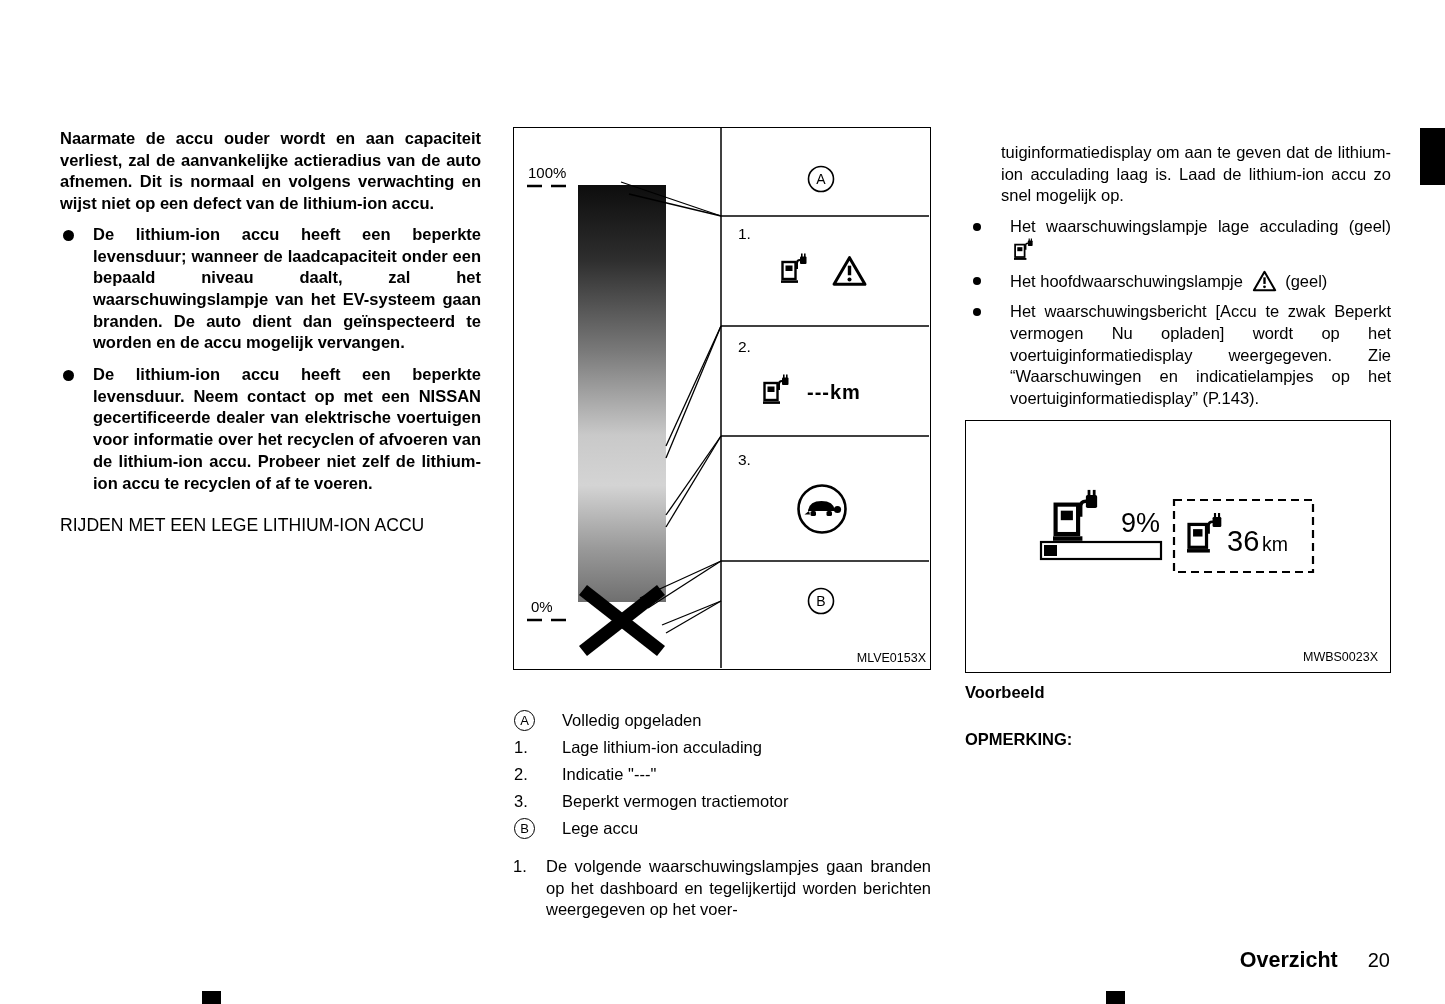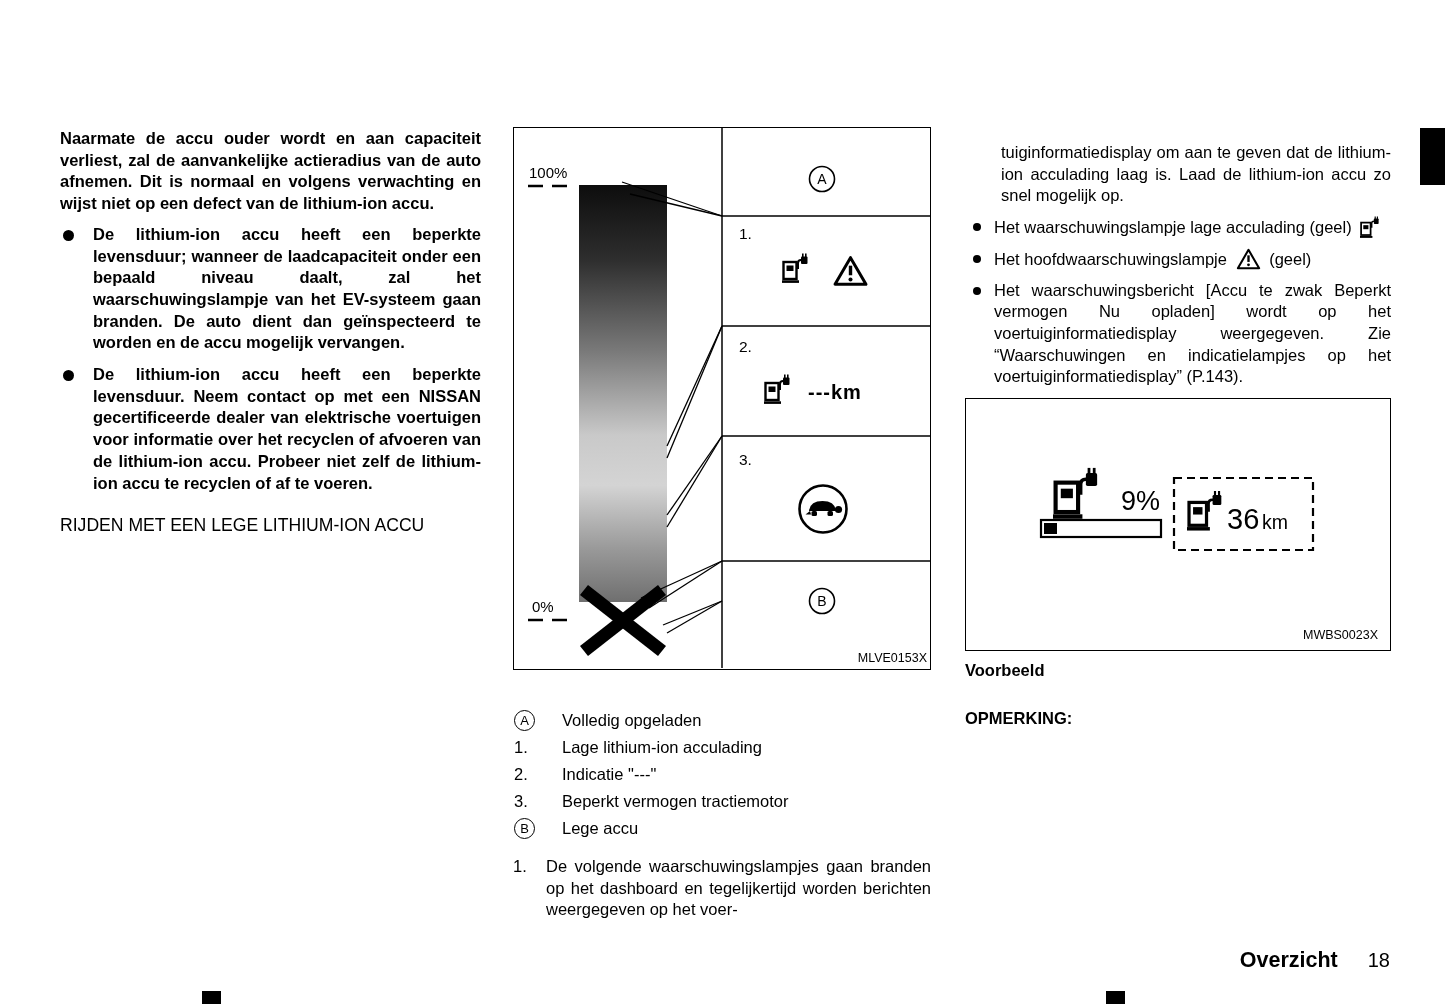--- a/index.html
+++ b/index.html
@@ -15,39 +15,39 @@
   
   .col-left { position:absolute; left:60px; top:128px; width:421px; }
   .col-left p.para { margin-bottom:9px; }
   .bullet-row { display:flex; margin:4px 0 10px 0; }
   .bullet-dot { flex:none; width:11px; height:11px; border-radius:50%; background:#000; margin:6px 0 0 3px; }
   .bullet-text { flex:1; margin-left:19px; }
   .section-heading { font-size:17.6px; font-weight:400; margin:21px 0 13px 0; white-space:nowrap; }
 
   
   .col-mid { position:absolute; left:513px; top:127px; width:418px; }
-  .fig1 { width:418px; height:543px; border:1.5px solid #000;text-align:center; }
+  .fig1 { width:418px; height:543px; border:1.5px solid #000; }
   svg text { font-family:"Liberation Sans", sans-serif; fill:#000; }
 
   .legend { margin-top:37px; }
   .legend-row { display:flex; align-items:center; min-height:27px; font-size:16.5px; }
   .legend-marker { flex:none; width:49px; padding-left:1px; }
   .circ { display:inline-flex; width:21px; height:21px; border:1.4px solid #000; border-radius:50%;
           align-items:center; justify-content:center; font-size:13px; }
   .numbered-item { display:flex; margin-top:14px; }
   .num-marker { flex:none; width:33px; }
   .num-text { flex:1; }
 
   
   .col-right { position:absolute; left:965px; top:130px; width:426px; }
   .r-indent { padding-left:36px;margin-top:12px; }
   .r-bullets { margin-top:9px; }
   .r-bullet { display:flex; margin-bottom:9px; padding-left:8px; }
   .r-dot { flex:none; width:8px; height:8px; border-radius:50%; background:#000; margin-top:7px; }
-  .r-btext { flex:1; margin-left:13px; }
+  .r-btext { flex:1; margin-left:29px; }
   .inline-ic { vertical-align:-5px; margin:0 4px; }
 
   .fig2 { position:relative; width:426px; height:253px; border:1.5px solid #000; margin-top:10px; }
   .fig-caption { text-align:left; font-weight:700; font-size:16.5px; margin-top:9px; }
 
   .note { margin-top:26px; }
   .note-heading { font-size:16.5px; font-weight:700; }
   .note-text { margin-top:10px; padding-left:36px; }
 
   
@@ -251,19 +251,19 @@
     </div>
     <div class="fig-caption">Voorbeeld</div>
 
     <div class="note">
       <h3 class="note-heading">OPMERKING:</h3>
     </div>
   </div>
 
   <div class="footer">
     <span class="footer-section">Overzicht</span>
-    <span class="footer-page">18</span>
+    <span class="footer-page">20</span>
   </div>
 
   <div class="side-tab"></div>
   <div class="mark mark-left"></div>
   <div class="mark mark-right"></div>
 </div>
 
 </body></html>

